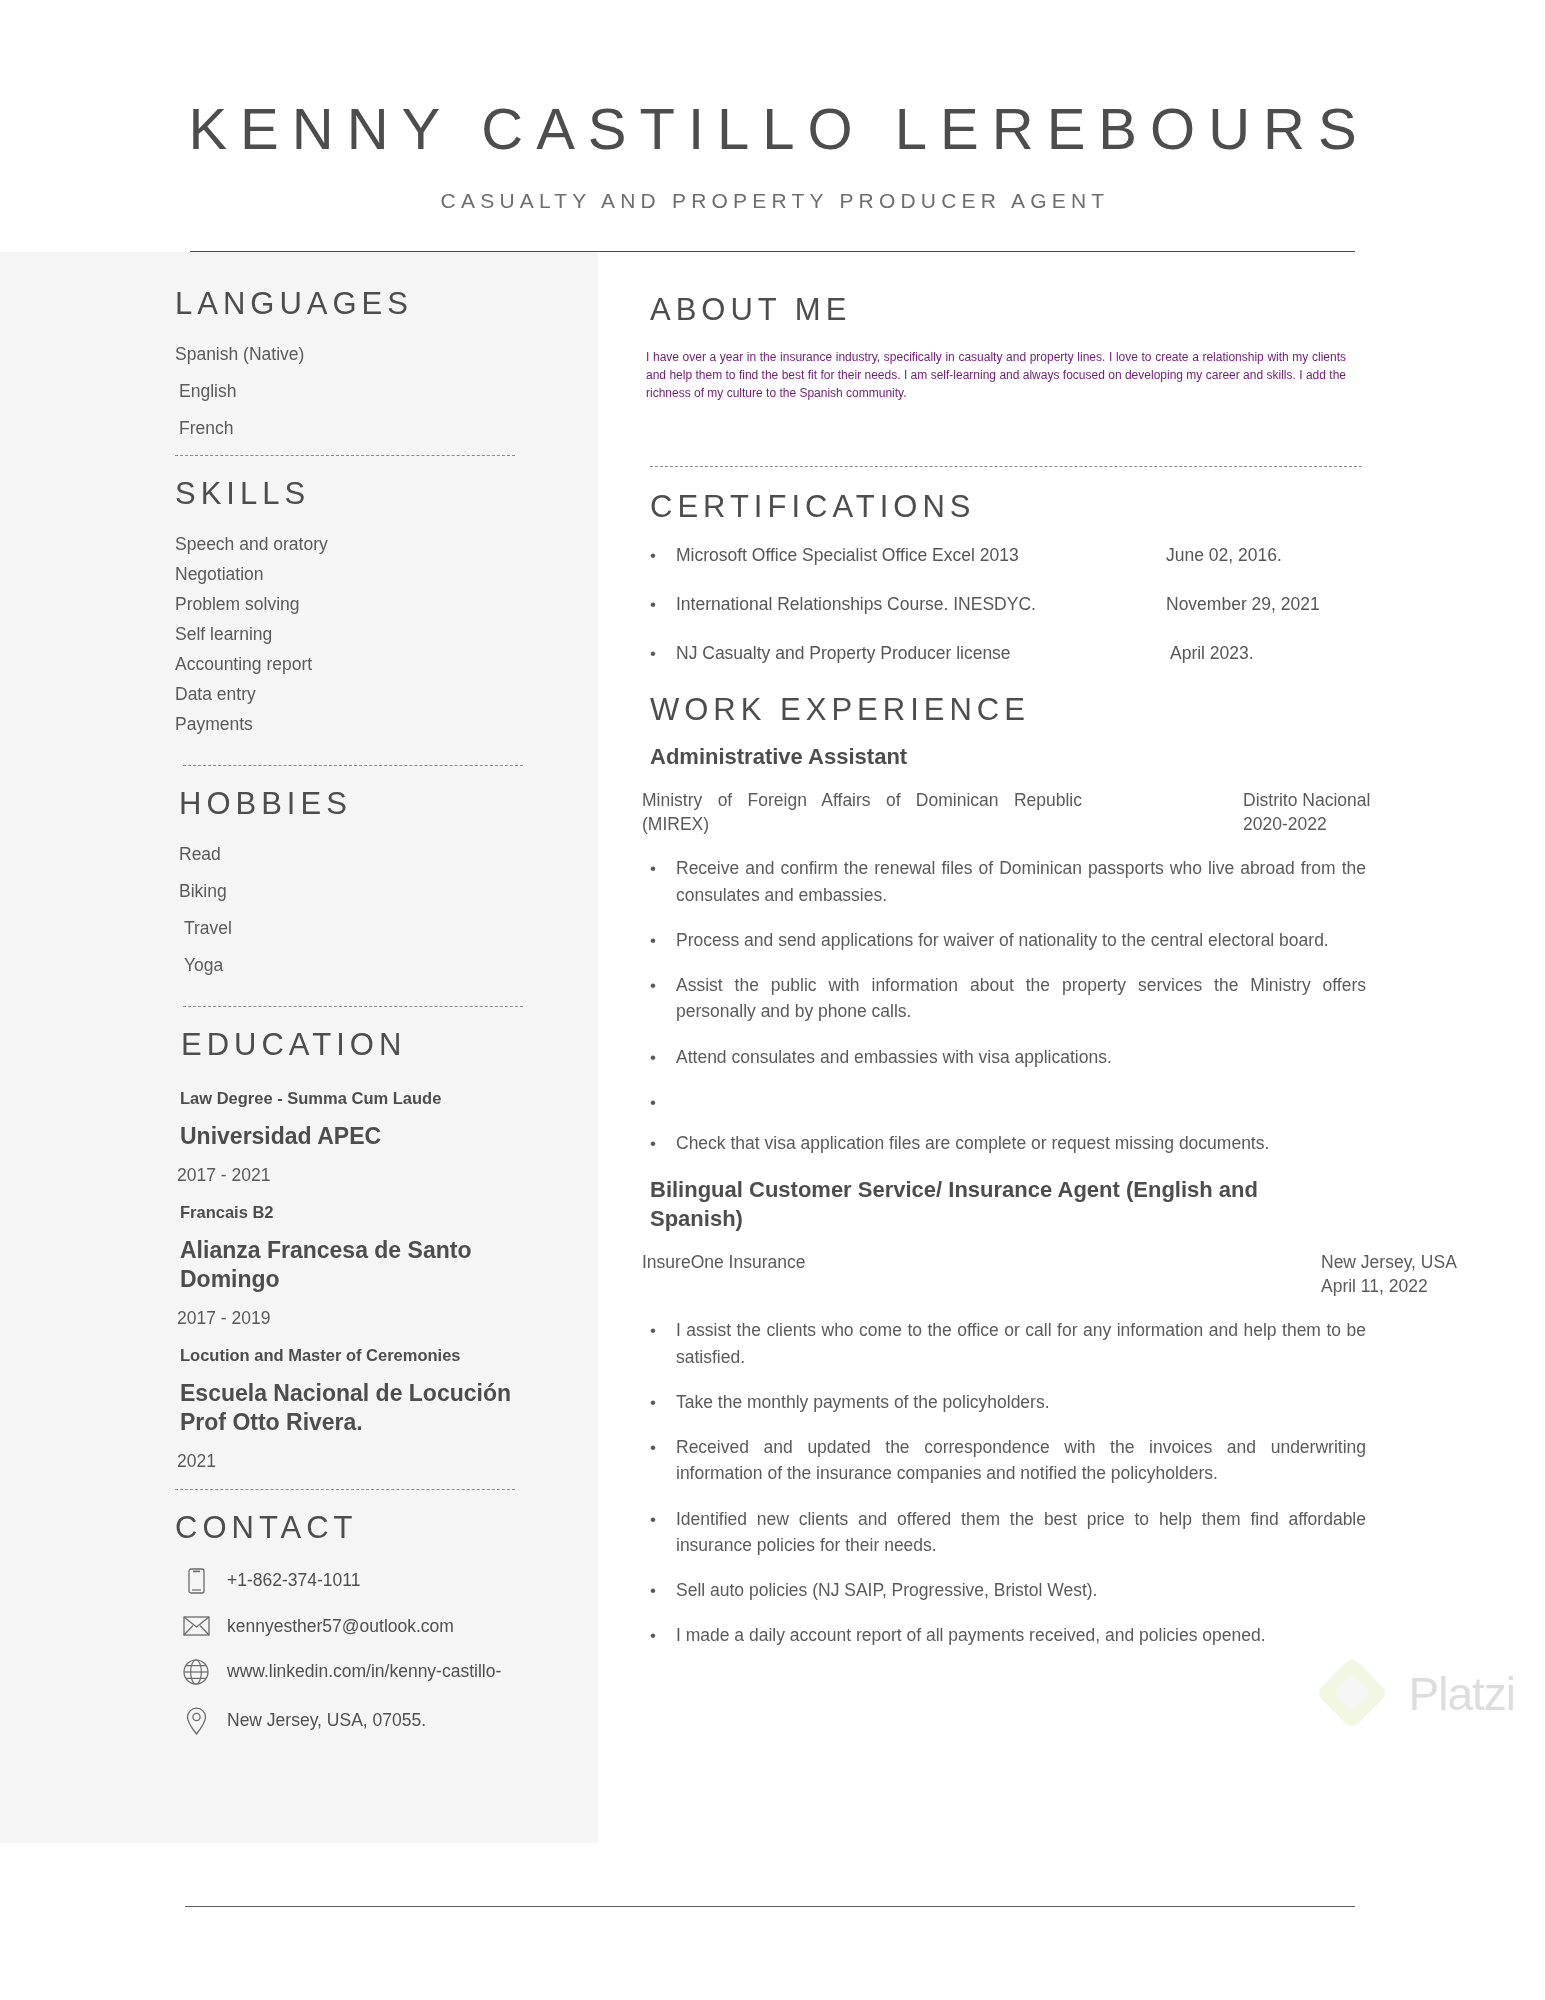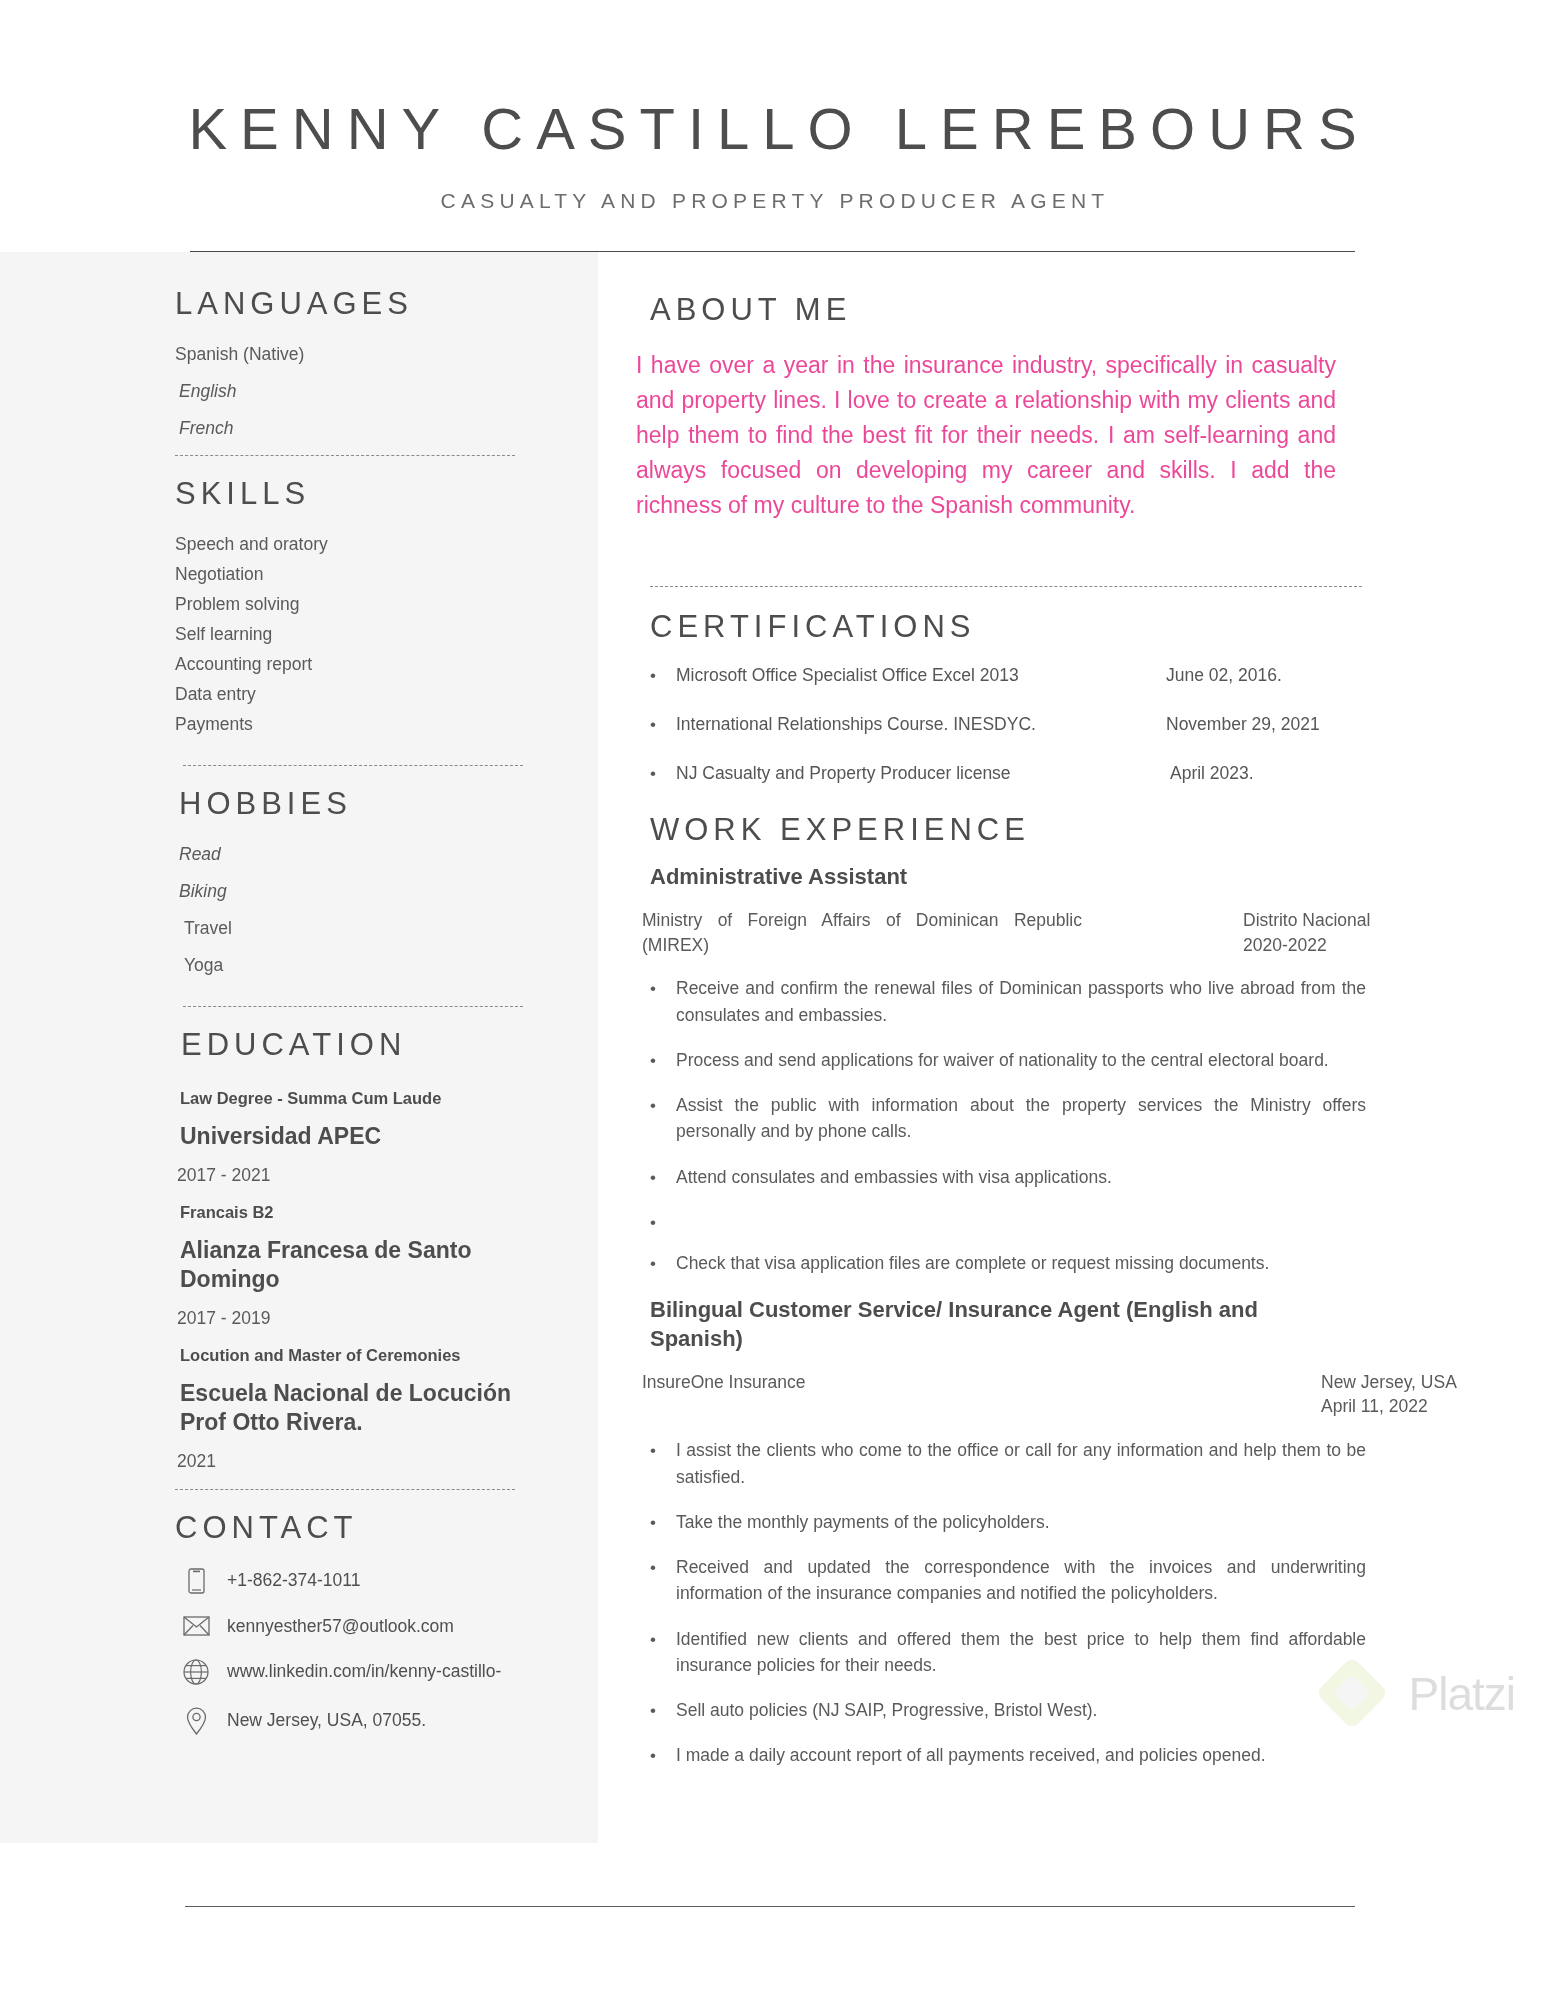--- a/index.html
+++ b/index.html
@@ -85,21 +85,21 @@
   .main .dashed { width: 712px; margin: 26px 0 22px 14px; }
 
   
   .s-item {
     font-size: 17.5px;
     color: #5a5a5a;
     line-height: 1.2;
     margin-bottom: 16px;
   }
   .s-item.tight { margin-bottom: 9px; }
-  .s-item.ind1 { padding-left: 4px; font-style: italic; }
+  .s-item.ind1 { padding-left: 4px; }
   .s-item.ind2 { padding-left: 9px; }
 
   
   .edu-block { margin-bottom: 6px; }
   .edu-degree {
     font-size: 16.5px;
     font-weight: bold;
     color: #4d4d4d;
     margin-bottom: 14px;
     padding-left: 5px;
@@ -135,26 +135,26 @@
     align-items: center;
     margin-right: 16px;
   }
   .c-text { font-size: 17.5px; color: #4f4f4f; white-space: nowrap; }
 
   
   .main .sec-head { margin-bottom: 20px; padding-left: 14px; }
   .main .sec-head.work { margin-top: 28px; margin-bottom: 14px; }
 
   .about-text {
-    font-size: 23px;
+    font-size: 12px;
     line-height: 1.52;
-    color: #ec4899;
+    color: #701a75;
     text-align: justify;
     width: 700px;
-    margin-left: 0;
+    margin-left: 10px;
   }
 
   .cert-list { margin-left: 14px; margin-top: 10px; }
   .cert-row {
     display: flex;
     align-items: baseline;
     margin-bottom: 28px;
   }
   .bullet {
     flex: 0 0 26px;

